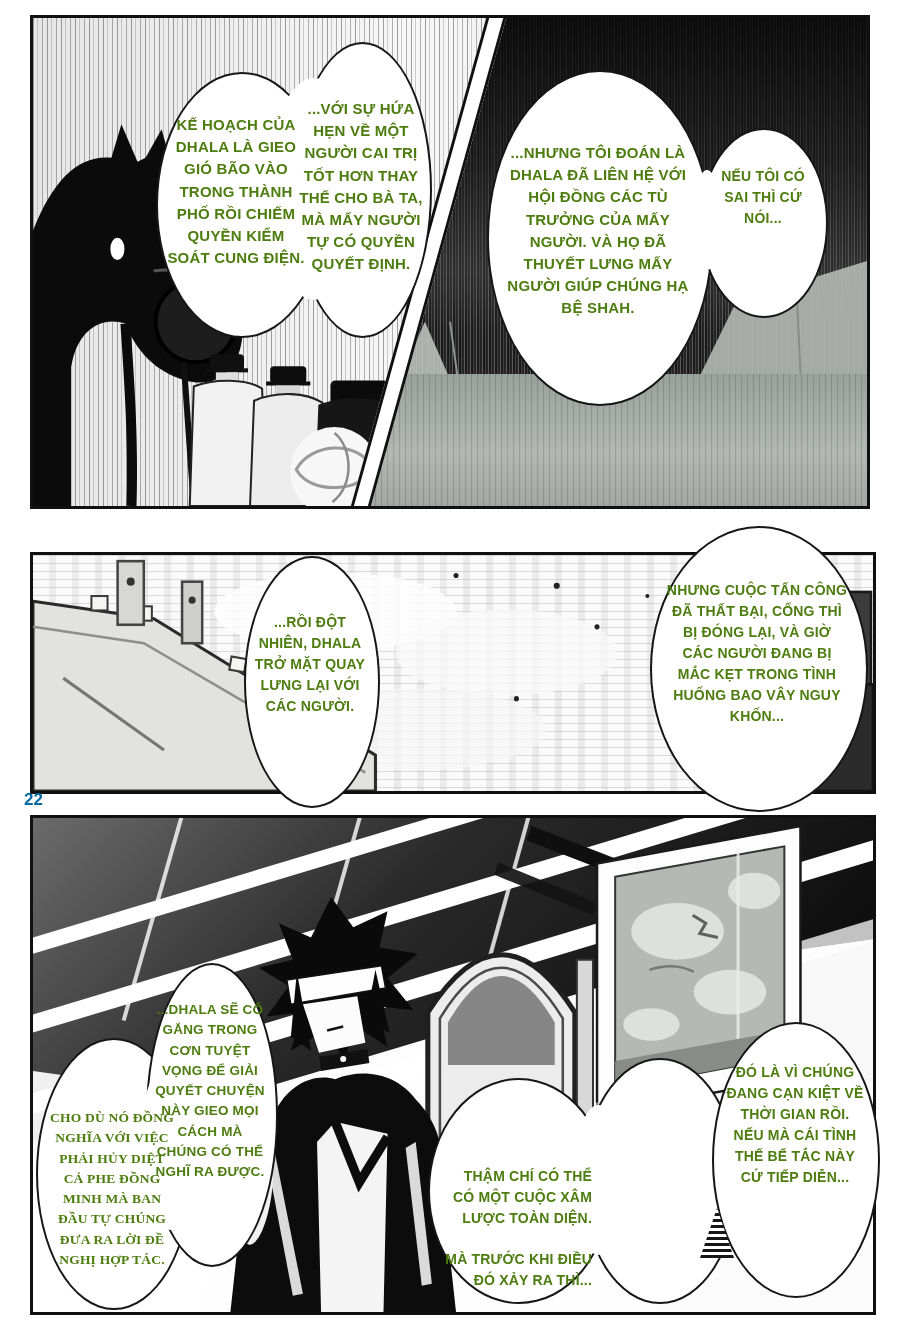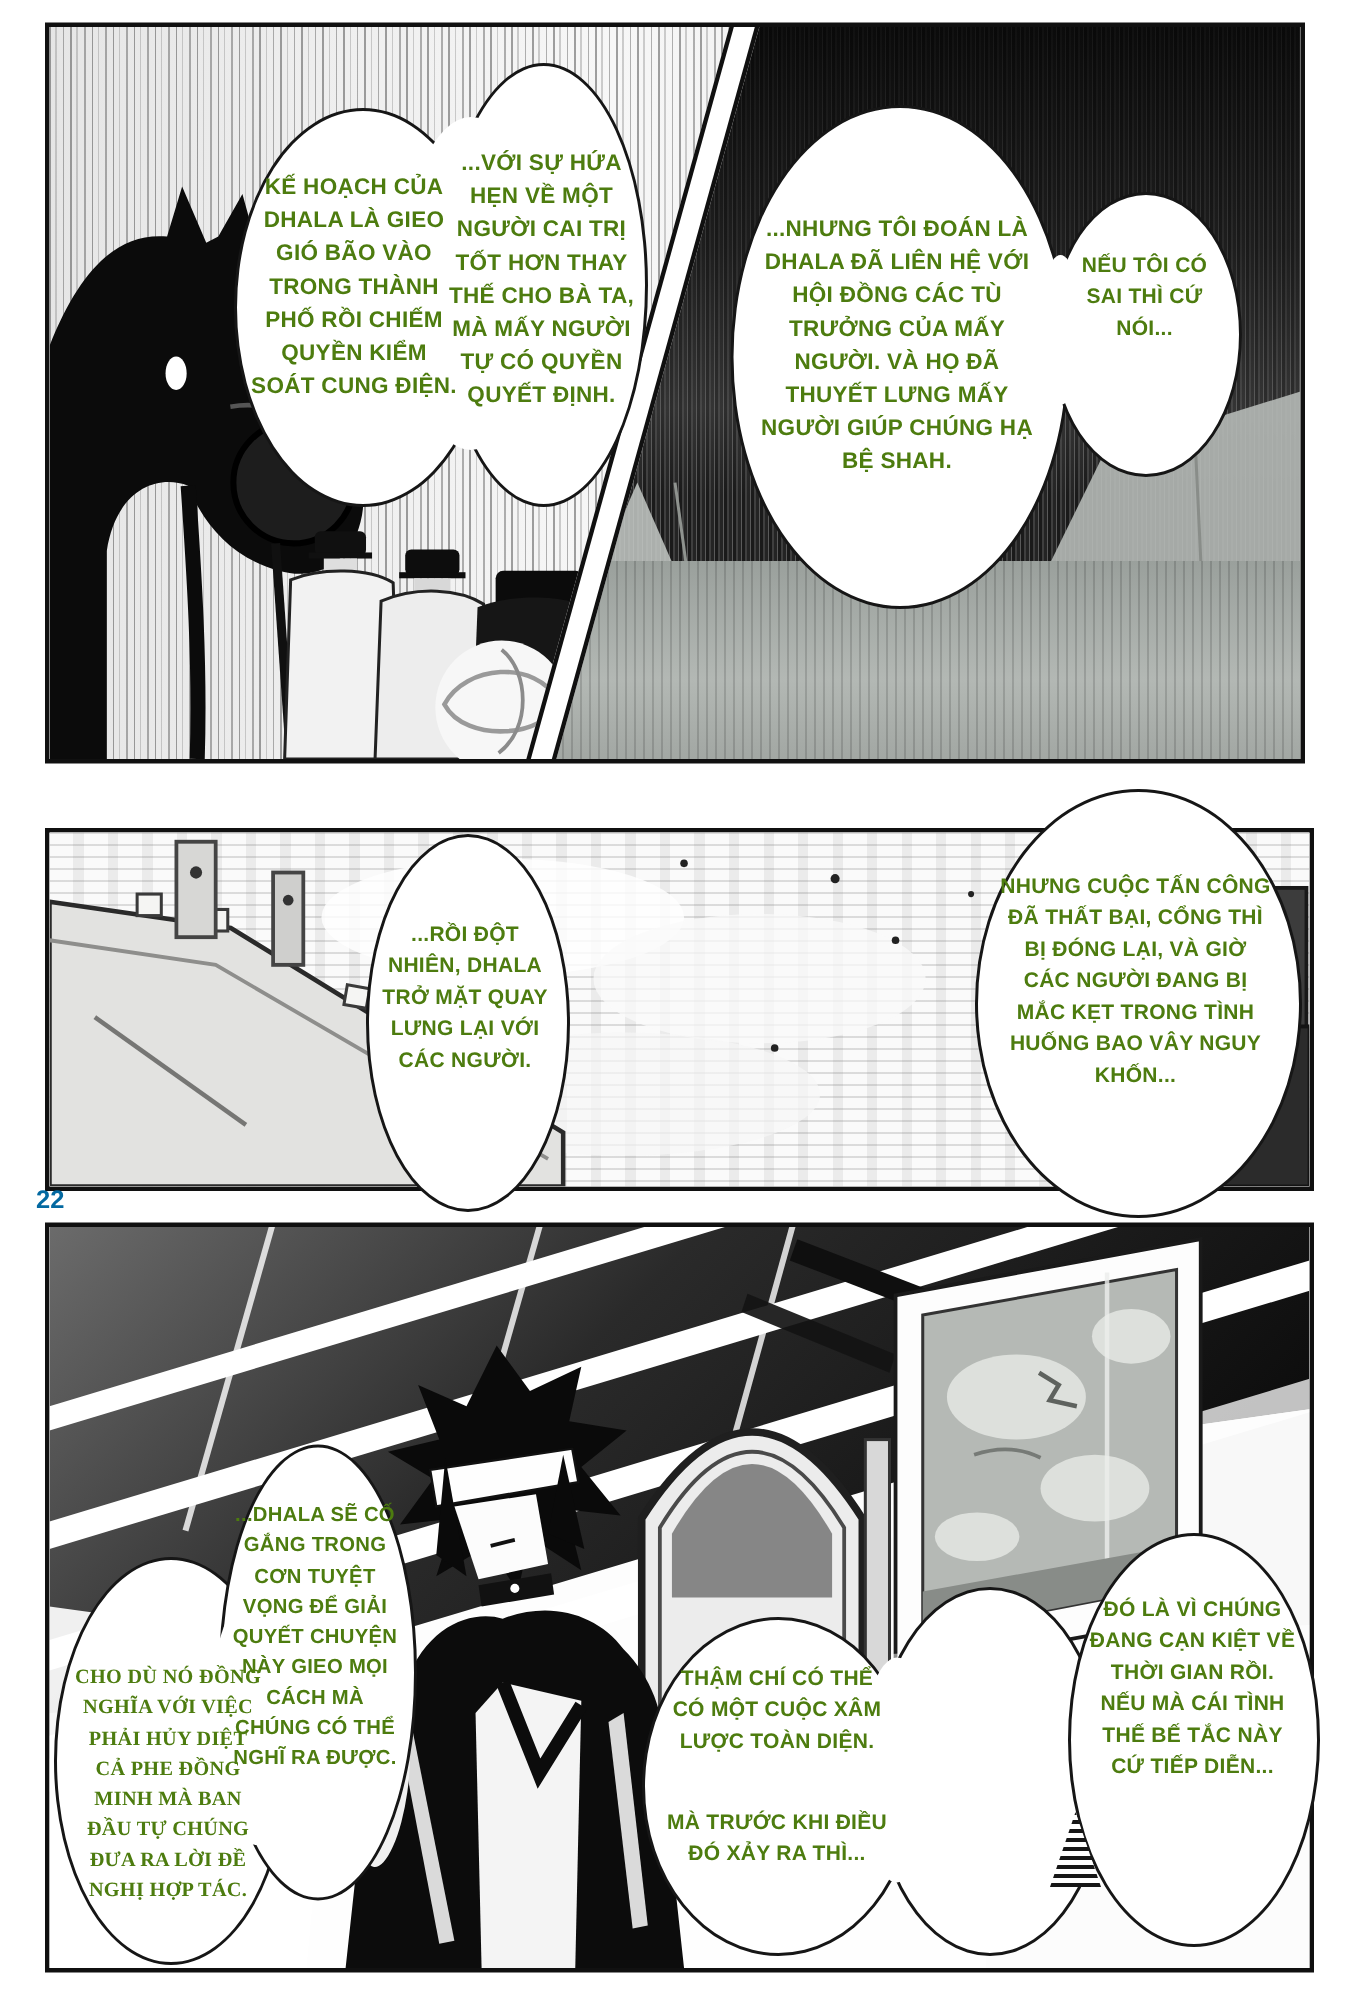--- a/index.html
+++ b/index.html
@@ -36,21 +36,21 @@
       #f3f3f3;}
   
   .art-bot{background:#fdfdfd;}
   
   .lobe{position:absolute;background:#ffffff;border:2.5px solid #161616;border-radius:50%;z-index:3;}
   .patch{position:absolute;background:#ffffff;border:none;border-radius:50%;z-index:4;}
   .btext{position:absolute;z-index:5;font-weight:700;color:#4d7c0f;text-align:center;
          font-size:15px;line-height:1.48;letter-spacing:.2px;}
   .btext.small{font-size:13.5px;line-height:1.5;}
   .btext.mid{font-size:14px;line-height:1.5;}
-  .para2{margin-top:33px;}
+  .para2{margin-top:20px;}
   .tail-striped{position:absolute;left:700px;top:1208px;width:34px;height:50px;z-index:6;
     clip-path:polygon(50% 0,100% 100%,0 100%);
     background:repeating-linear-gradient(0deg,#161616 0 3px,#ffffff 3px 6px);}
   .pagenum{position:absolute;left:24px;top:790px;font-size:17px;font-weight:700;color:#0369a1;z-index:2;
     font-family:"Liberation Sans",sans-serif;}
   svg{display:block;}
 </style>
 </head>
 <body>
 
@@ -271,21 +271,21 @@
 
   <div class="lobe" style="left:36px;top:1038px;width:152px;height:268px;"></div>
   <div class="lobe" style="left:146px;top:963px;width:128px;height:300px;"></div>
   <div class="patch" style="left:140px;top:1060px;width:62px;height:170px;"></div>
   <div class="btext small" style="left:48px;top:1108px;width:128px;font-family:Liberation Serif, serif;">CHO DÙ NÓ ĐỒNG NGHĨA VỚI VIỆC PHẢI HỦY DIỆT CẢ PHE ĐỒNG MINH MÀ BAN ĐẦU TỰ CHÚNG ĐƯA RA LỜI ĐỀ NGHỊ HỢP TÁC.</div>
   <div class="btext small" style="left:152px;top:1000px;width:116px;">...DHALA SẼ CỐ GẮNG TRONG CƠN TUYỆT VỌNG ĐỂ GIẢI QUYẾT CHUYỆN NÀY GIEO MỌI CÁCH MÀ CHÚNG CÓ THỂ NGHĨ RA ĐƯỢC.</div>
 
   <div class="lobe" style="left:428px;top:1078px;width:178px;height:222px;"></div>
   <div class="lobe" style="left:582px;top:1058px;width:152px;height:242px;"></div>
   <div class="patch" style="left:574px;top:1105px;width:48px;height:150px;"></div>
-  <div class="btext mid" style="left:444px;top:1108px;width:148px;">
+  <div class="btext mid" style="left:444px;top:1166px;width:148px;text-align:right;">
     <div>THẬM CHÍ CÓ THỂ CÓ MỘT CUỘC XÂM LƯỢC TOÀN DIỆN.</div>
     <div class="para2">MÀ TRƯỚC KHI ĐIỀU ĐÓ XẢY RA THÌ...</div>
   </div>
   <div class="tail-striped"></div>
 
   <div class="lobe" style="left:712px;top:1022px;width:164px;height:272px;"></div>
   <div class="btext mid" style="left:726px;top:1062px;width:138px;">ĐÓ LÀ VÌ CHÚNG ĐANG CẠN KIỆT VỀ THỜI GIAN RỒI. NẾU MÀ CÁI TÌNH THẾ BẾ TẮC NÀY CỨ TIẾP DIỄN...</div>
 
 </div>
 

